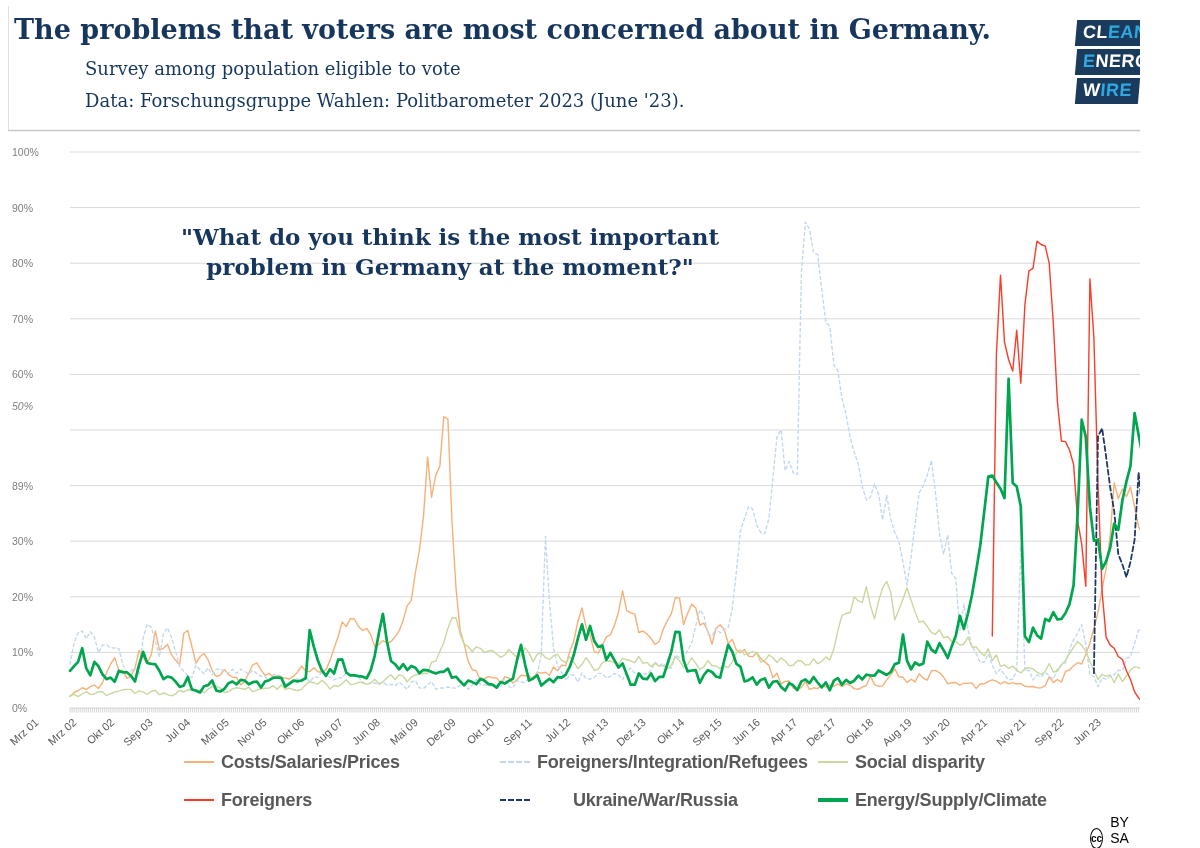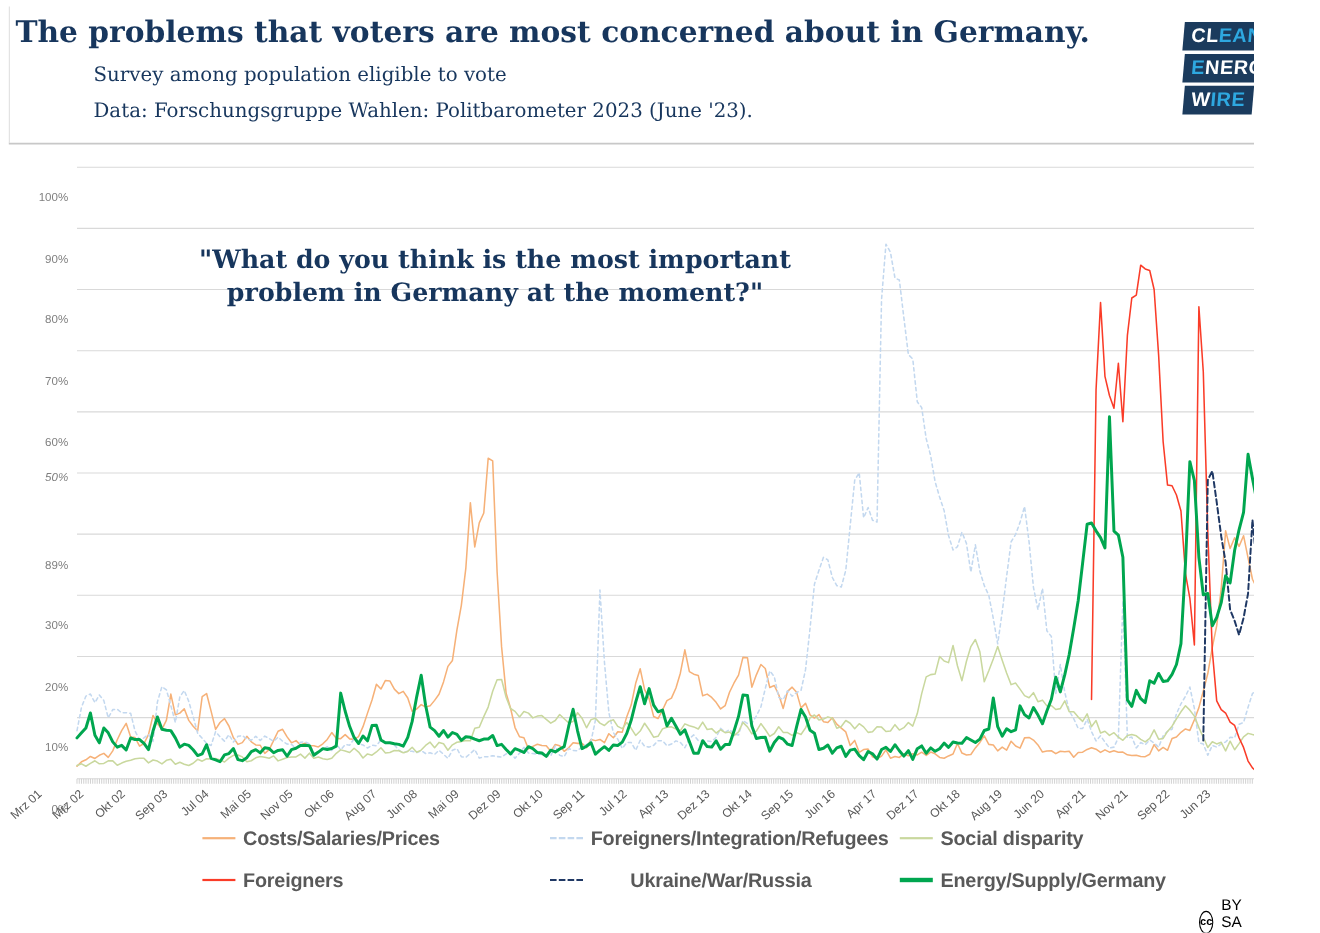--- a/index.html
+++ b/index.html
@@ -10,21 +10,21 @@
   .subtitle{position:absolute;left:85px;color:#17365d;font-size:18px;}
   #subtitle1{top:58px;}
   #subtitle2{top:90px;}
   #logo{position:absolute;left:1076px;top:20px;}
   .logo-row{margin-bottom:3px;}
   .logo-box{display:inline-block;background:#1b3b5d;color:#fff;font-weight:bold;font-size:18px;
             letter-spacing:.5px;padding:2px 7px 3px 7px;transform:skewX(-5deg);}
   .logo-cyan{color:#2ea8e0;}
   #annotation{position:absolute;left:150px;top:222px;width:600px;text-align:center;
               font-size:23px;font-weight:bold;color:#17365d;line-height:30px;}
-  .ylab{position:absolute;width:50px;text-align:right;font-size:10.5px;color:#7f7f7f;margin-top:28px;}
+  .ylab{position:absolute;width:50px;text-align:left;font-size:10.5px;color:#7f7f7f;}
   .xlab{position:absolute;font-size:11px;color:#595959;white-space:nowrap;
         transform:rotate(-42deg);transform-origin:100% 0%;}
   #legend .item{position:absolute;height:20px;display:flex;align-items:center;}
   .lg-marker{display:inline-block;width:30px;margin-right:7px;}
   .lg-label{font-size:18px;font-weight:bold;color:#595959;letter-spacing:-0.2px;}
   #footer{position:absolute;left:1090px;top:814px;display:flex;align-items:center;font-size:14px;color:#000;}
   #cc-icon{width:19px;height:19px;border:1.6px solid #000;border-radius:50%;display:flex;
            align-items:center;justify-content:center;font-size:10px;font-weight:bold;margin-right:7px;}
   svg{position:absolute;left:0;top:0;}
 </style>
@@ -666,21 +666,21 @@
       <div class="item" style="left: 184px; top: 790px;">
         <span class="lg-marker" style="border-top: 2px solid rgb(250, 60, 40);"></span>
         <span class="lg-label">Foreigners</span>
       </div>
       <div class="item" style="left: 500px; top: 790px; gap: 36px;">
         <span class="lg-marker" style="border-top: 2px dashed rgb(31, 56, 100);"></span>
         <span class="lg-label">Ukraine/War/Russia</span>
       </div>
       <div class="item" style="left: 818px; top: 790px;">
         <span class="lg-marker" style="border-top: 4px solid rgb(0, 166, 79);"></span>
-        <span class="lg-label">Energy/Supply/Germany</span>
+        <span class="lg-label">Energy/Supply/Climate</span>
       </div>
     </div>
 
   <div id="footer">
     <span id="cc-icon">cc</span>
     <span>BY SA 4.0</span>
   </div>
 </div>
 
 </body></html>

